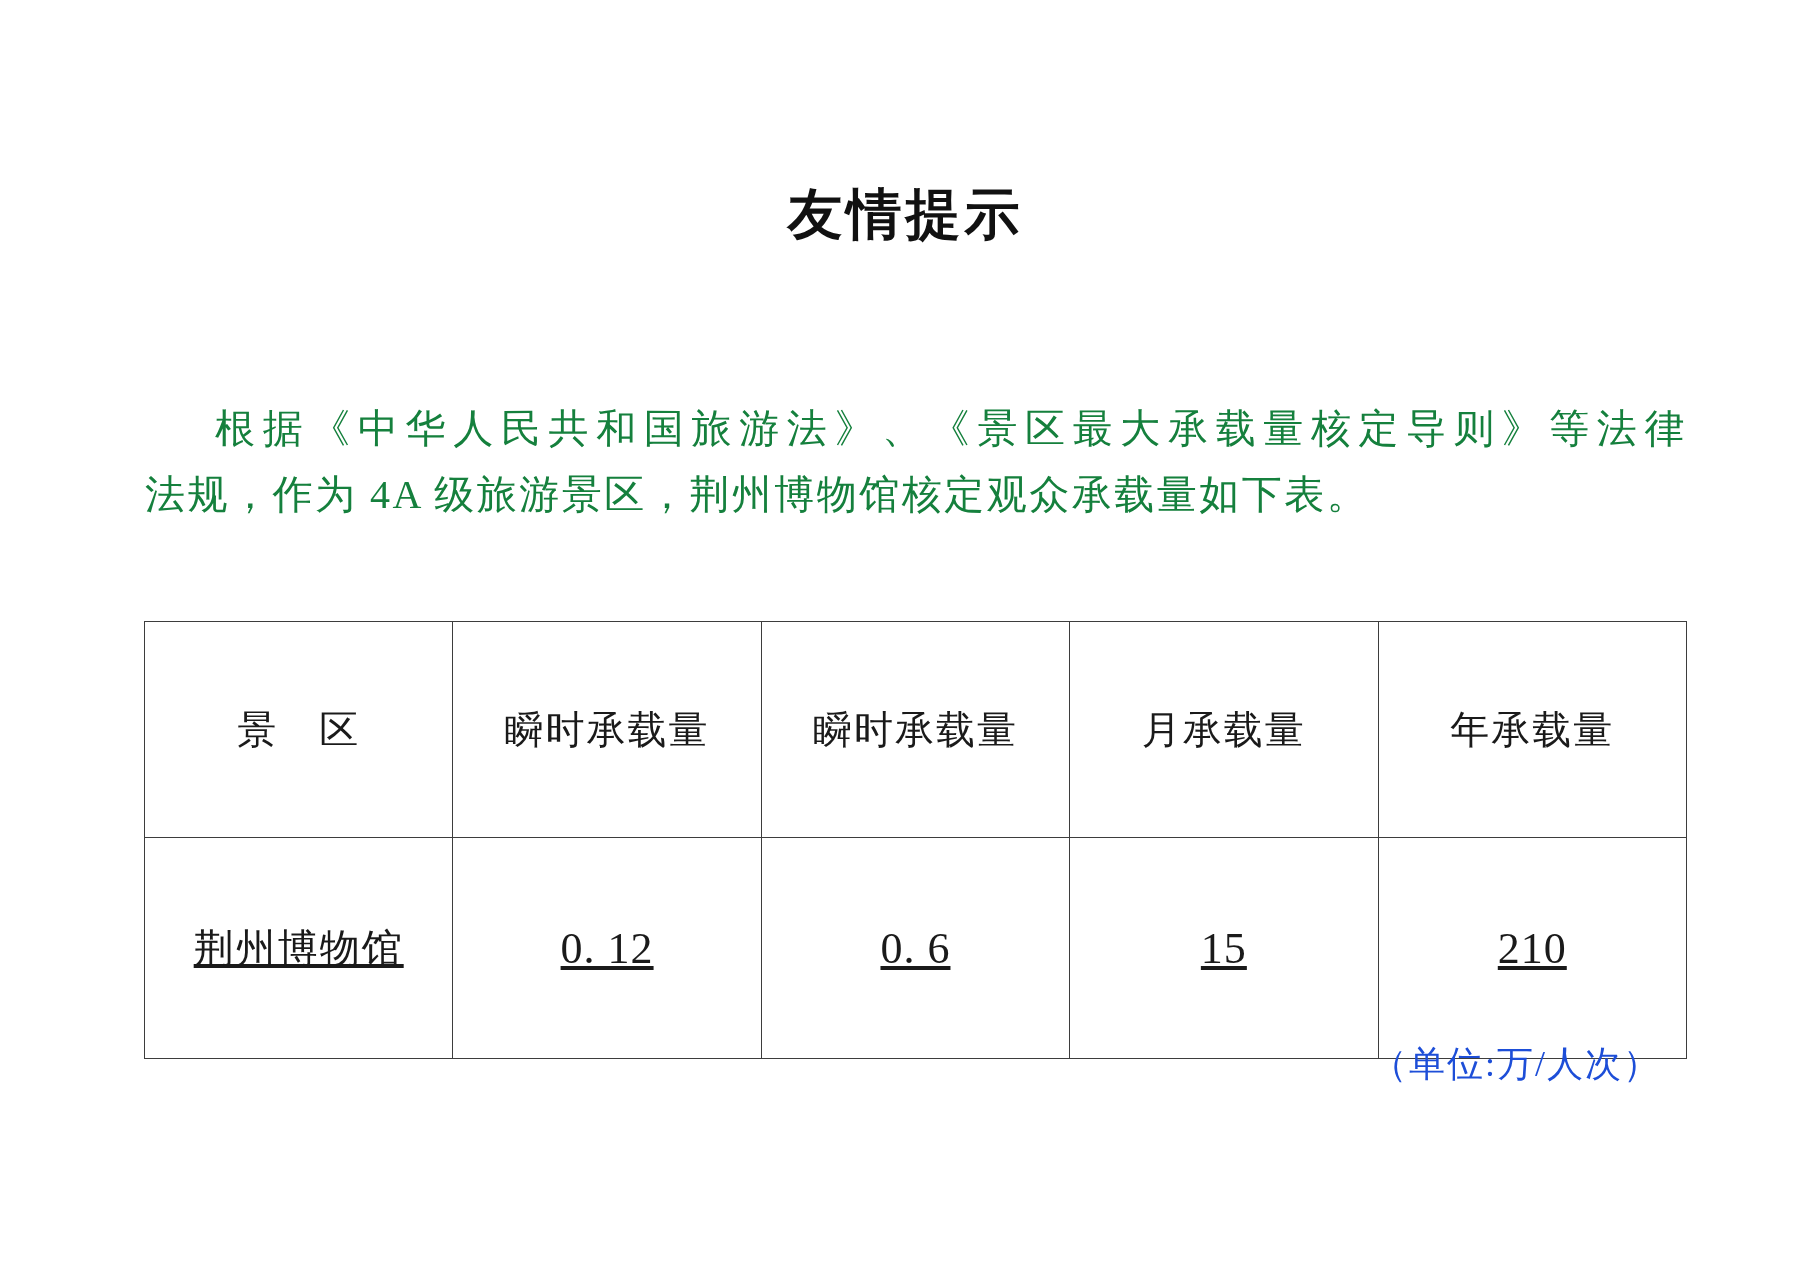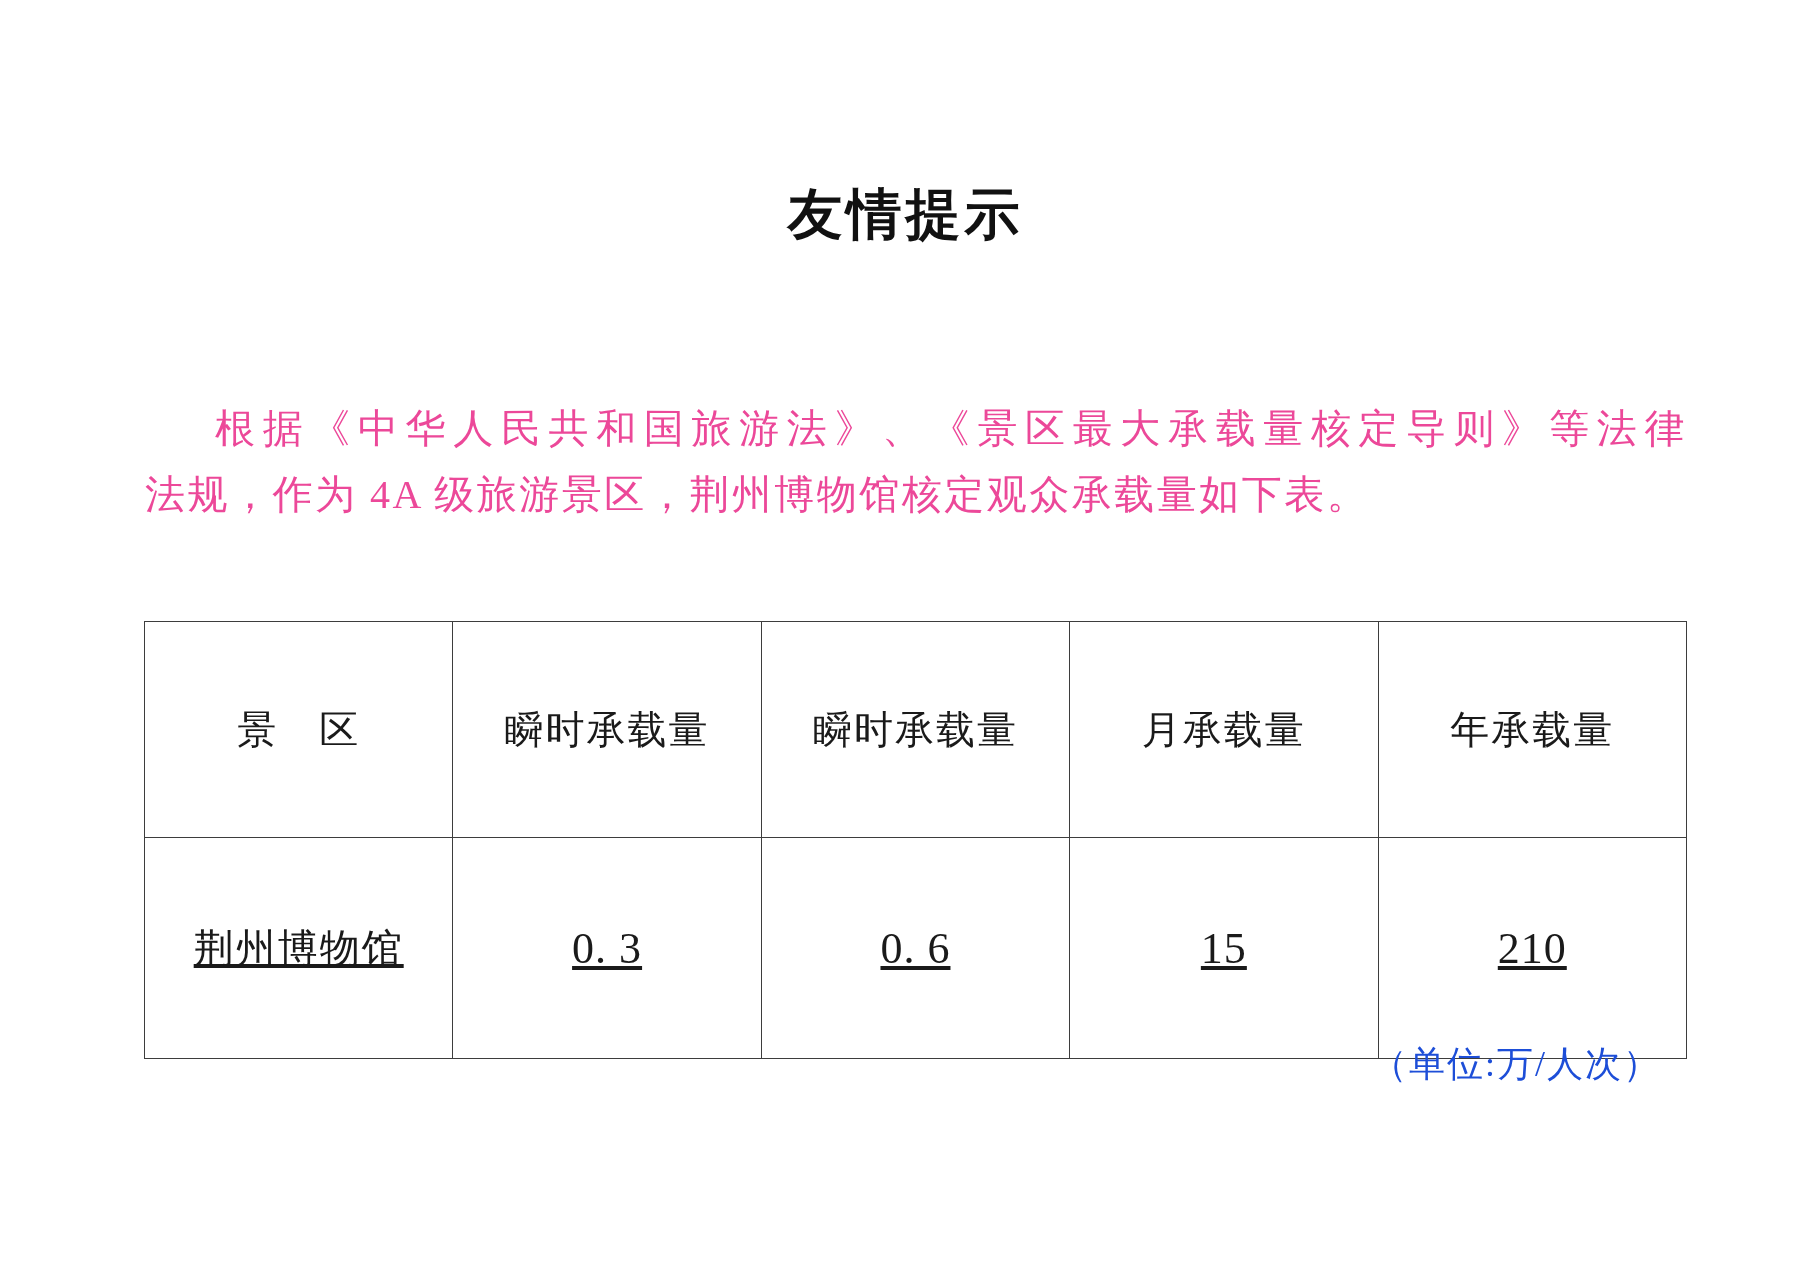--- a/index.html
+++ b/index.html
@@ -28,21 +28,21 @@
     color: #111111;
   }
   .intro {
     position: absolute;
     top: 396px;
     left: 145px;
     width: 1542px;
     font-size: 40px;
     line-height: 66px;
     letter-spacing: 2.5px;
-    color: #ec4899;
+    color: #15803d;
   }
   .intro-line-1 {
     text-indent: 70px;
     text-align: justify;
     text-align-last: justify;
   }
   .intro-line-2 {
     text-align: left;
   }
   .capacity-table {
@@ -108,21 +108,21 @@
     <tbody>
       <tr class="header-row">
         <td>景　区</td>
         <td>瞬时承载量</td>
         <td>瞬时承载量</td>
         <td>月承载量</td>
         <td>年承载量</td>
       </tr>
       <tr class="data-row">
         <td>荆州博物馆</td>
-        <td class="num-cell">0. 3</td>
+        <td class="num-cell">0. 12</td>
         <td class="num-cell">0. 6</td>
         <td class="num-cell">15</td>
         <td class="num-cell">210</td>
       </tr>
     </tbody>
   </table>
 
   <div class="unit-note">（单位:万/人次）</div>
 
 </div>

